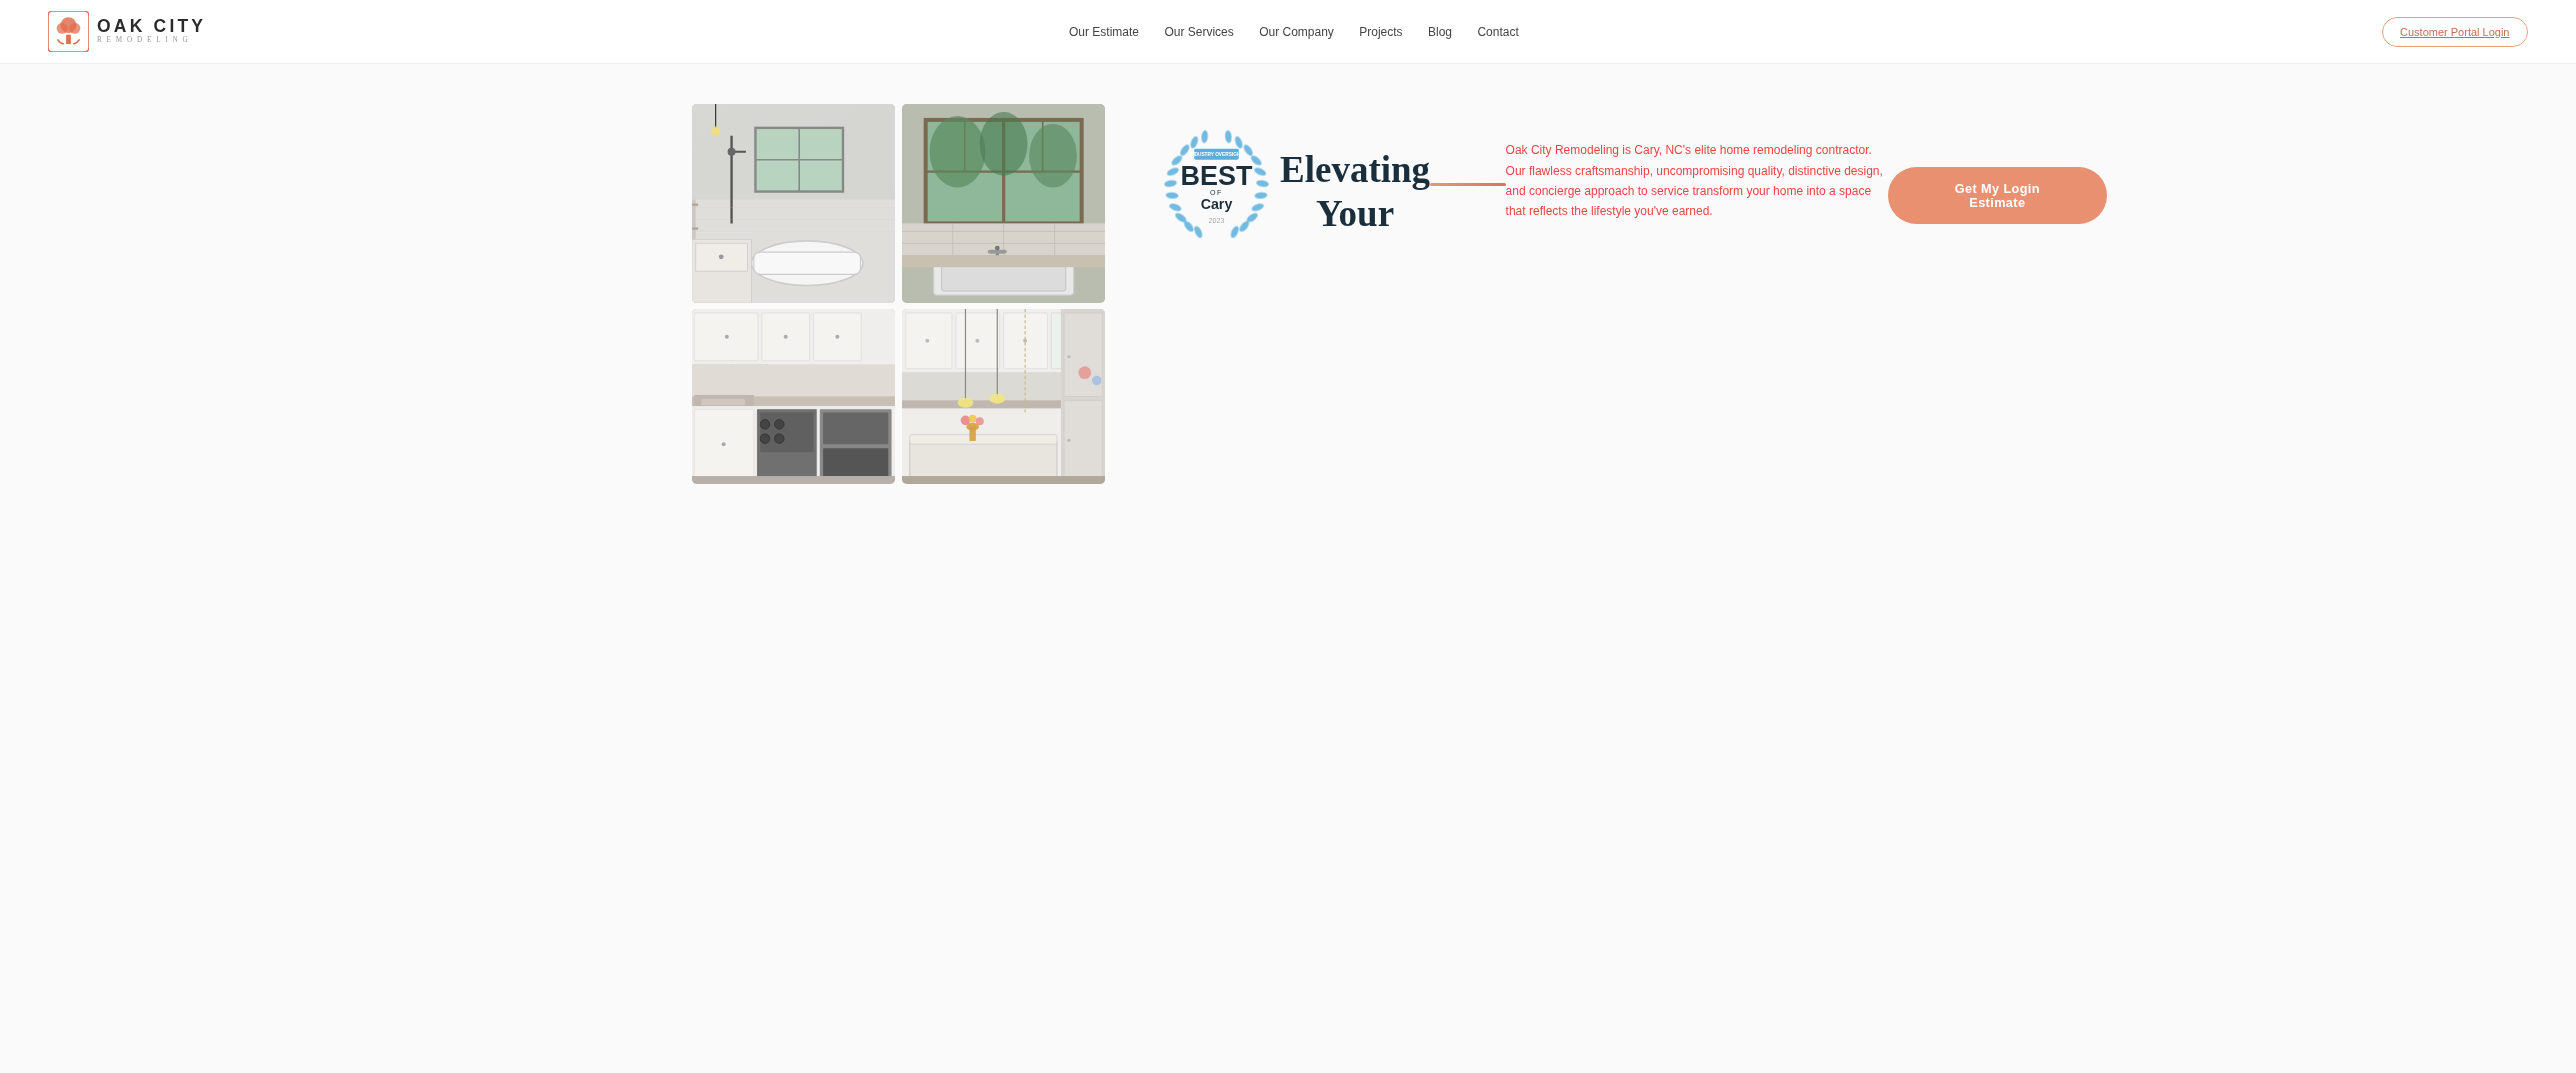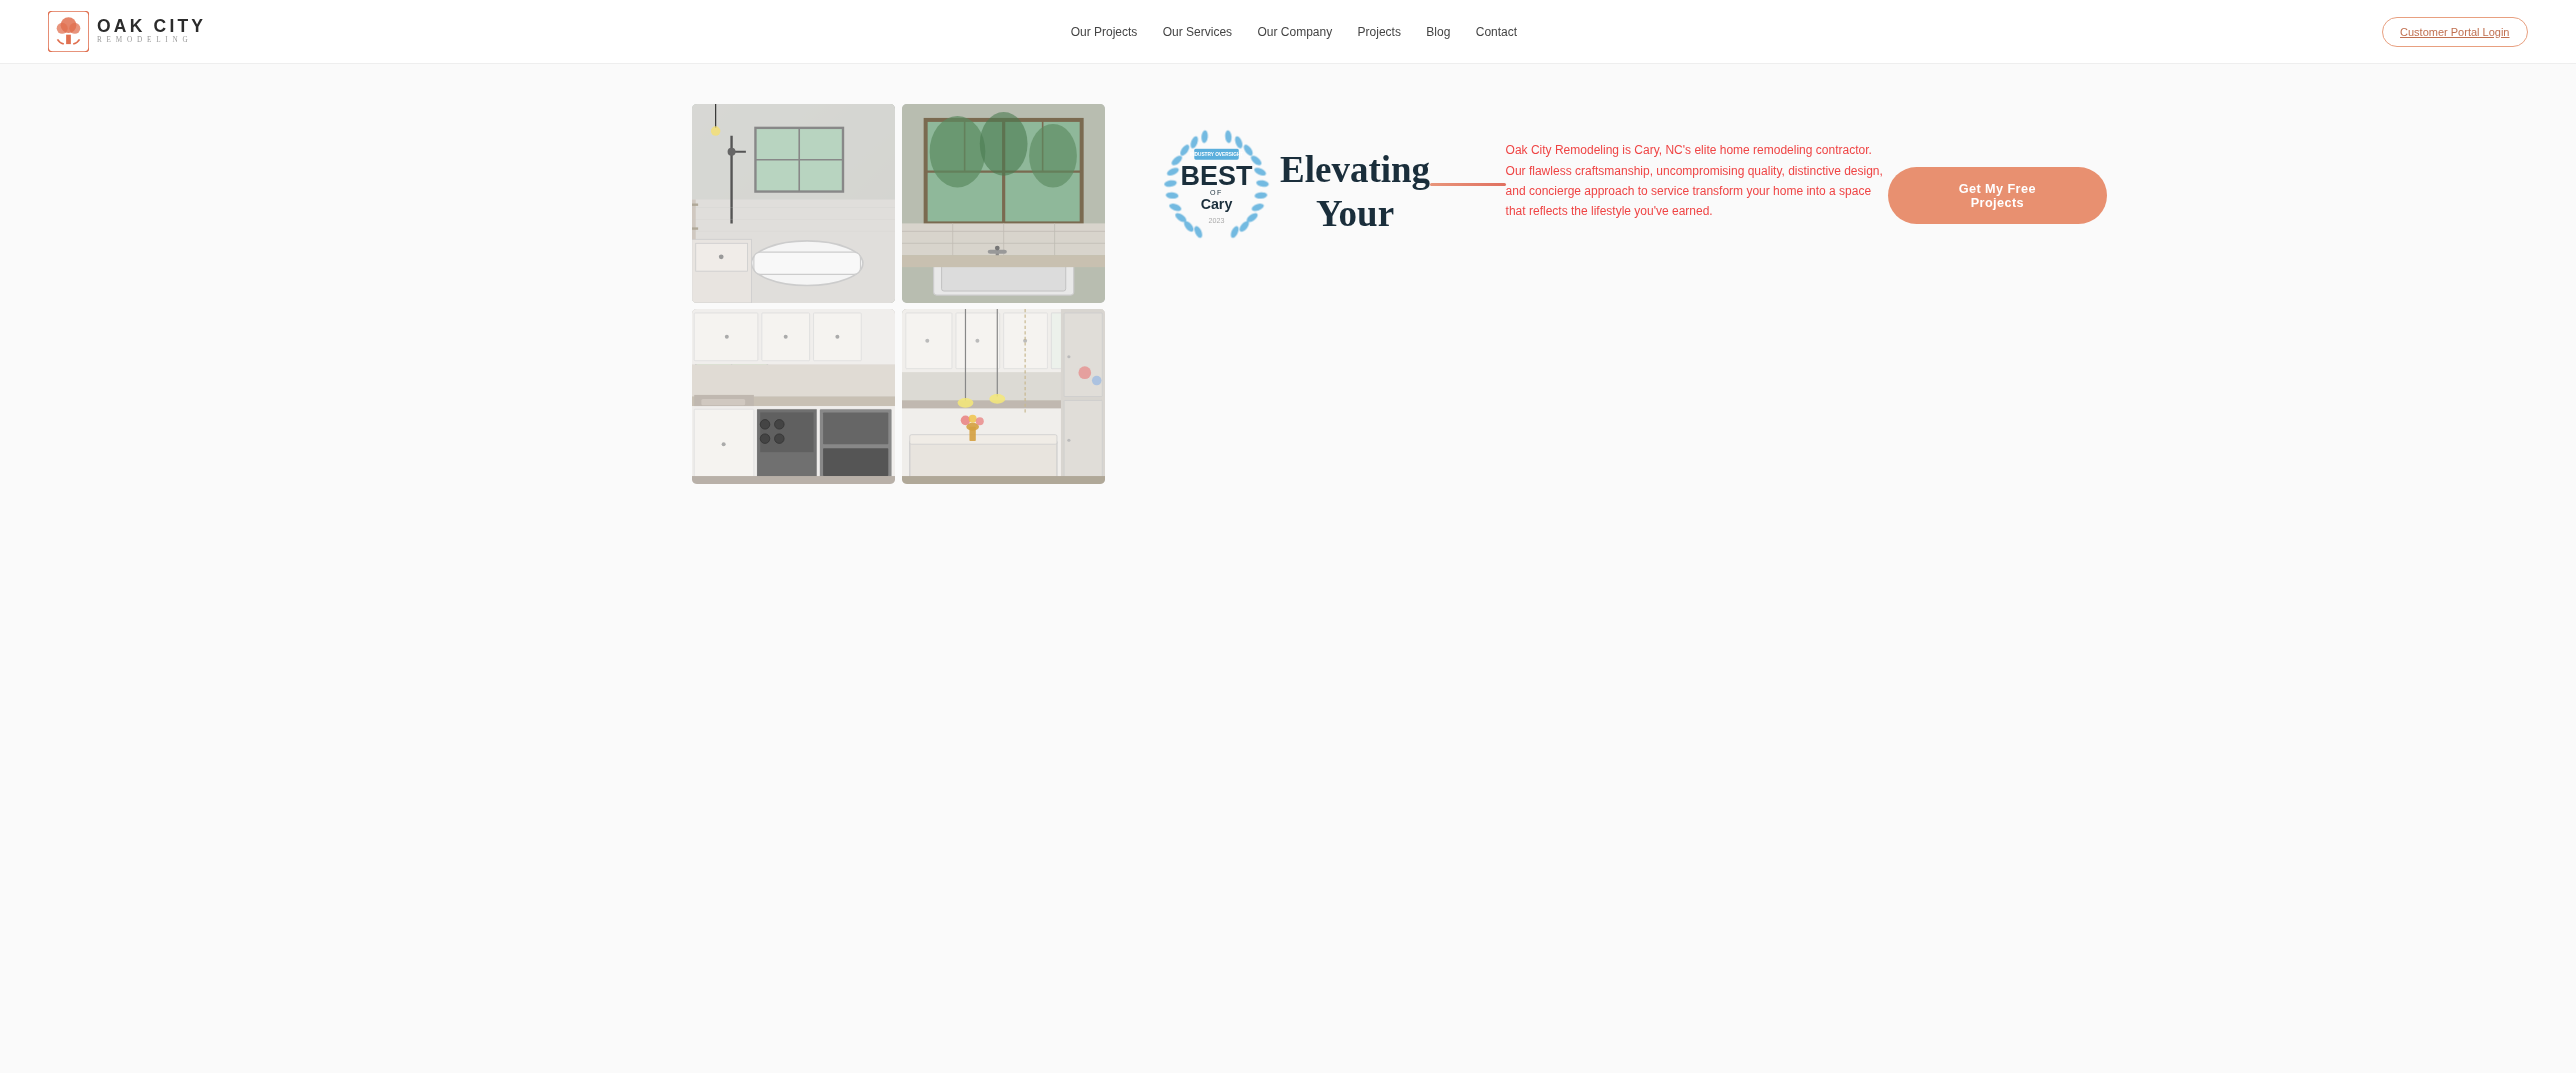--- a/index.html
+++ b/index.html
@@ -218,21 +218,21 @@
       <path d="M20 42 Q14 40 12 36" stroke="#e07050" stroke-width="2" fill="none"></path>
       <path d="M32 42 Q38 40 40 36" stroke="#e07050" stroke-width="2" fill="none"></path>
     </svg>
     <div class="logo-text">
       <span class="logo-oak">OAK CITY</span>
       <span class="logo-remodeling">REMODELING</span>
     </div>
   </div>
 
   <nav>
-    <a>Our Projects</a>
+    <a>Our Estimate</a>
     <a>Our Services</a>
     <a>Our Company</a>
     <a>Projects</a>
     <a>Blog</a>
     <a>Contact</a>
   </nav>
 
   <button class="customer-portal-btn">Customer Portal Login</button>
 </header>
 
@@ -466,18 +466,18 @@
       </svg>
     </div>
 
     <h1 class="headline">
       <span>Elevating Your</span><br>
     </h1>
     <div class="headline-underline"></div>
 
     <p class="description">Oak City Remodeling is Cary, NC's elite home remodeling contractor. Our flawless craftsmanship, uncompromising quality, distinctive design, and concierge approach to service transform your home into a space that reflects the lifestyle you've earned.</p>
 
-    <button class="cta-button">Get My Free Projects</button>
+    <button class="cta-button">Get My Login Estimate</button>
 
   </div>
 
 </div>
 
 
 </body></html>

